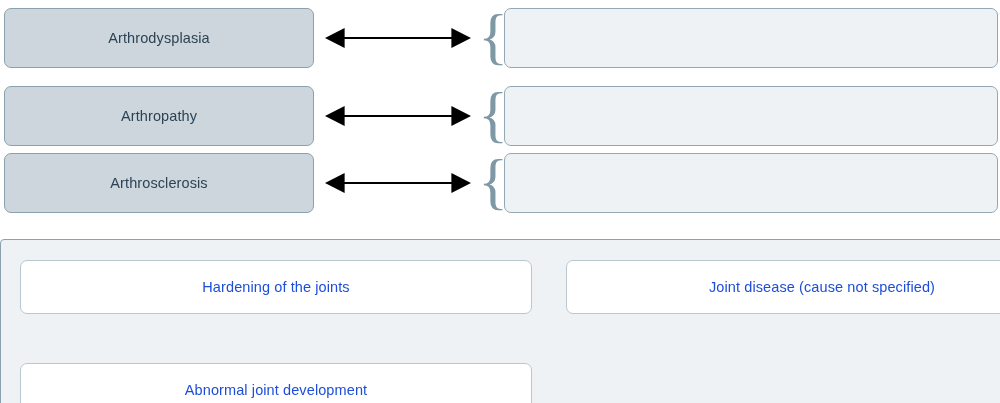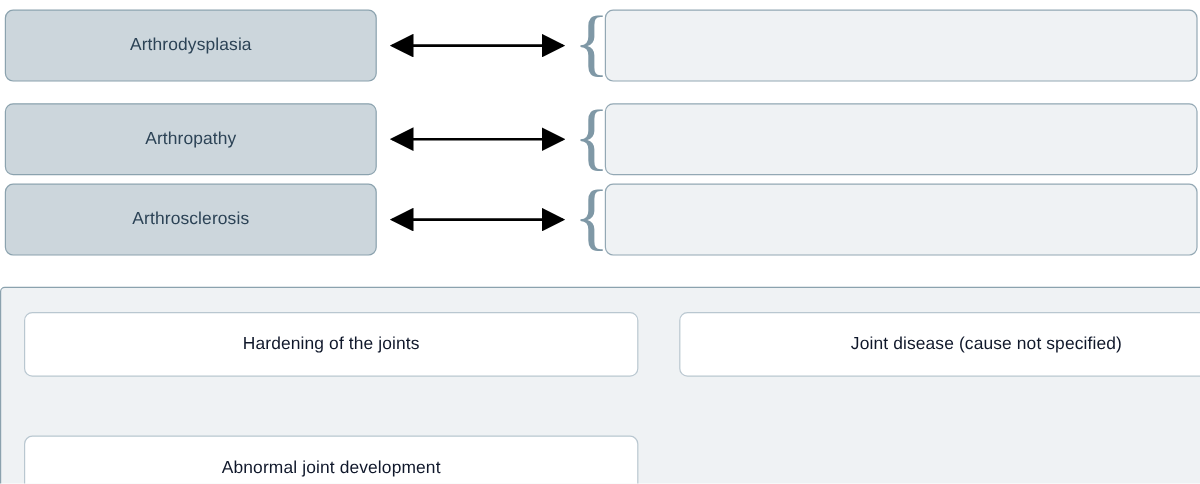--- a/index.html
+++ b/index.html
@@ -125,21 +125,21 @@
     position: absolute;
     height: 54px;
     box-sizing: border-box;
     background: #ffffff;
     border: 1px solid #b9c7d0;
     border-radius: 7px;
     display: flex;
     align-items: center;
     justify-content: center;
     font-size: 14.5px;
-    color: #0f172a;
+    color: #1d4ed8;
     letter-spacing: .1px;
     cursor: grab;
   }
   .answer-tile.a0 { left: 19px;  top: 4px;  width: 512px; }
   .answer-tile.a1 { left: 19px;  top: 79px; width: 512px; margin-top: 28px; }
   .answer-tile.a2 { left: 565px; top: 4px;  width: 512px; }
 </style>
 </head>
 <body>
 

